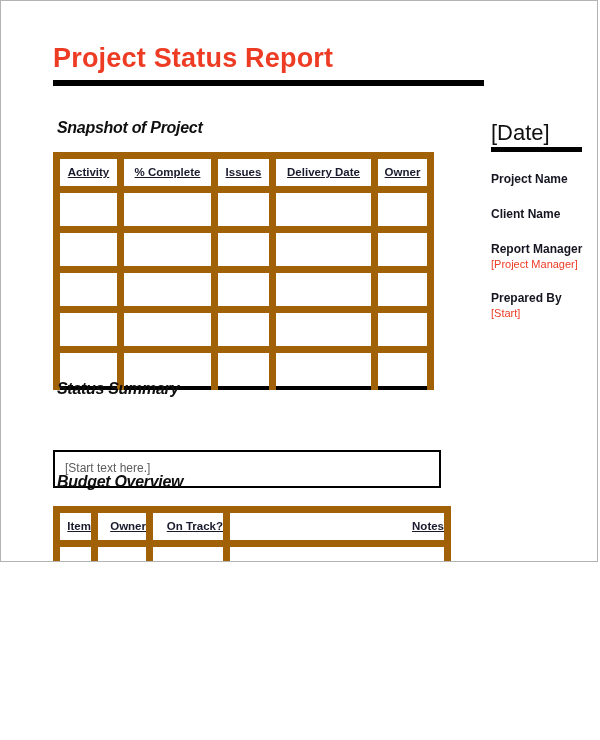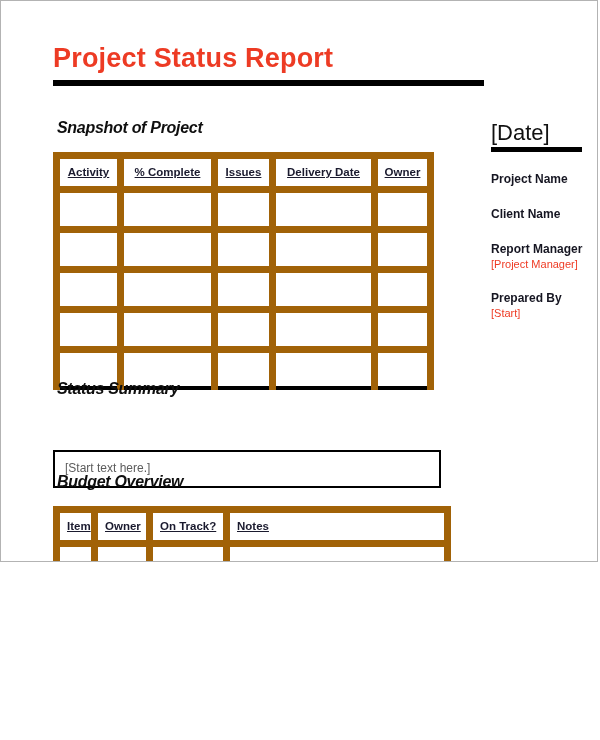--- a/index.html
+++ b/index.html
@@ -87,21 +87,21 @@
   }
   .doc-table tr:last-child td {
     border-bottom: 4px solid #000000;
   }
 
   
   #table-snapshot { left: 52px; top: 151px; width: 374px; }
 
   
   #table-budget { left: 52px; top: 505px; width: 391px; }
-  #table-budget th { text-align: left; padding-left: 7px; }
+  #table-budget th { text-align: right; padding-left: 7px; }
   #table-budget td { height: 33px; }
 
   
   .status-box {
     position: absolute;
     left: 52px;
     top: 409px;
     width: 388px;
     height: 38px;
     border: 2px solid #000000;

